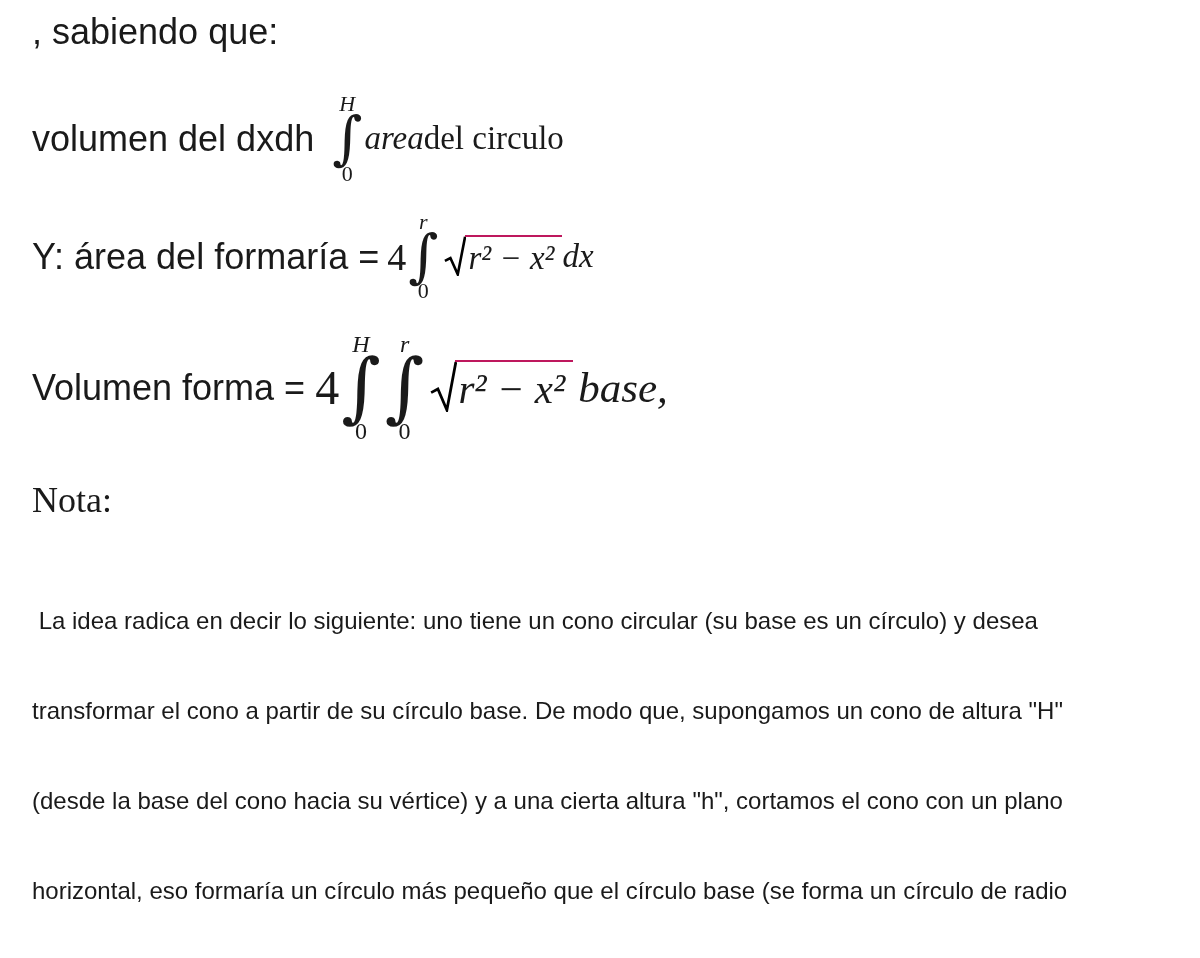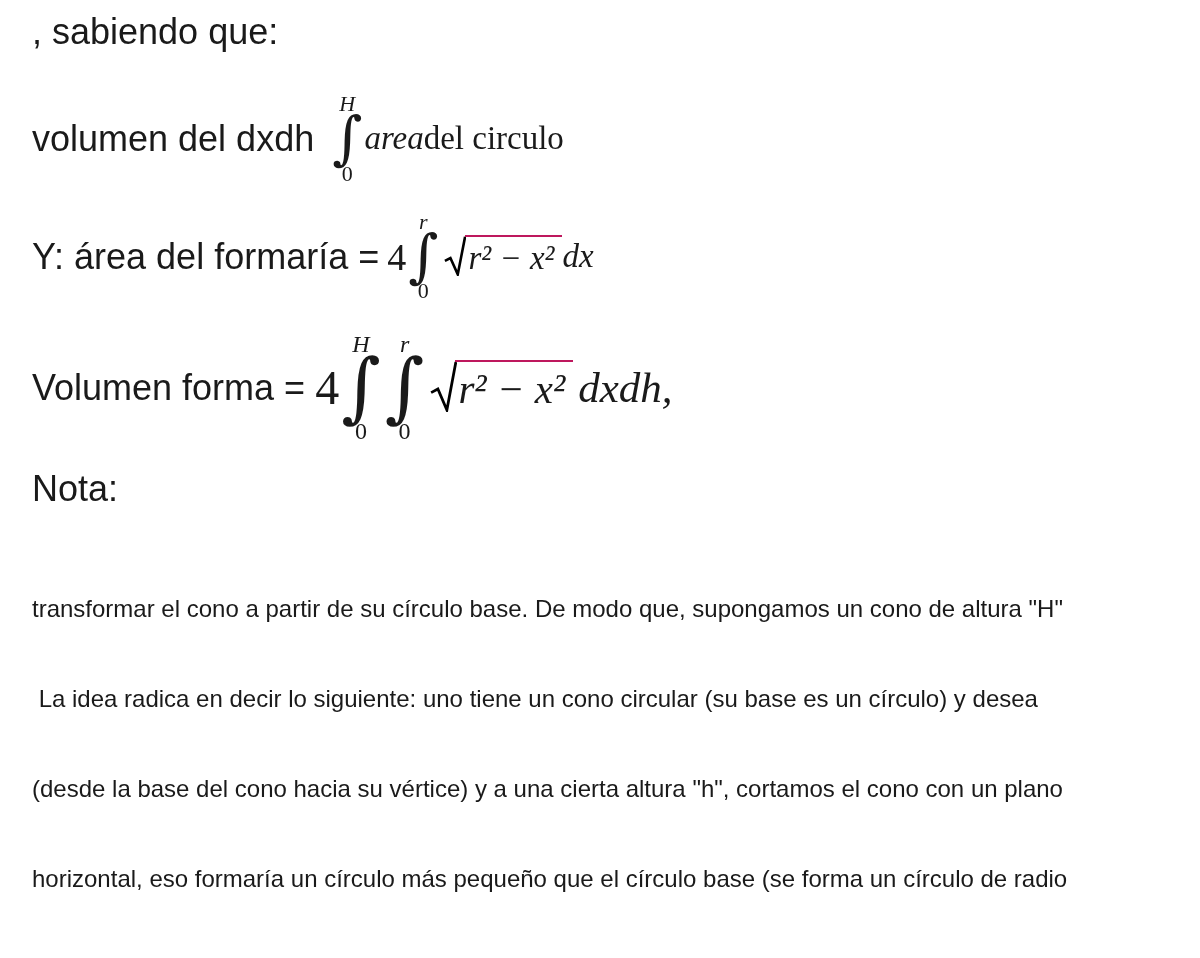--- a/index.html
+++ b/index.html
@@ -44,21 +44,21 @@
   .coef-lg { font-size: 48px; margin-left: 10px; }
   .diff-md { font-size: 33px; }
   .diff-lg { font-size: 43px; margin-left: 5px; }
 
   .f1 { margin-top: 40px; }
   .f1 .gap { width: 16px; }
   .f1 .mathtext { font-size: 33px; text-align: right; }
   .f2 { margin-top: 26px; }
   .f3 { margin-top: 30px; }
 
-  .nota { margin-top: 24px; }
+  .nota { margin-top: 36px; font-family: Liberation Serif, serif; }
   .para { margin-top: 24px; font-size: 24px; line-height: 30px; white-space: pre-wrap; }
 </style>
 </head>
 <body>
 
 <div class="doc">
 
   <div class="sans-lg">, sabiendo que:</div>
 
   <div class="formula-row f1">
@@ -102,28 +102,28 @@
       <span class="lim it">r</span>
       <span class="glyph">∫</span>
       <span class="lim">0</span>
     </span>
     <span class="sqrt sqrt-lg">
       <svg class="radical-svg" viewBox="0 0 24 100" preserveAspectRatio="none">
         <path d="M1 62 L7 55 L15 96 L23 2" fill="none" stroke="#000" stroke-width="2.8" vector-effect="non-scaling-stroke"></path>
       </svg>
       <span class="radicand serif it">r² − x²</span>
     </span>
-    <span class="serif it diff-lg">dxdh,</span>
+    <span class="serif it diff-lg">base,</span>
   </div>
 
   <div class="sans-lg nota">Nota:</div>
 
   <div class="para">
+    <div> La idea radica en decir lo siguiente: uno tiene un cono circular (su base es un círculo) y desea</div>
     <div>transformar el cono a partir de su círculo base. De modo que, supongamos un cono de altura "H"</div>
-    <div> La idea radica en decir lo siguiente: uno tiene un cono circular (su base es un círculo) y desea</div>
     <div>(desde la base del cono hacia su vértice) y a una cierta altura "h", cortamos el cono con un plano</div>
     <div>horizontal, eso formaría un círculo más pequeño que el círculo base (se forma un círculo de radio</div>
     
     
     
     
   </div>
 
 </div>
 

